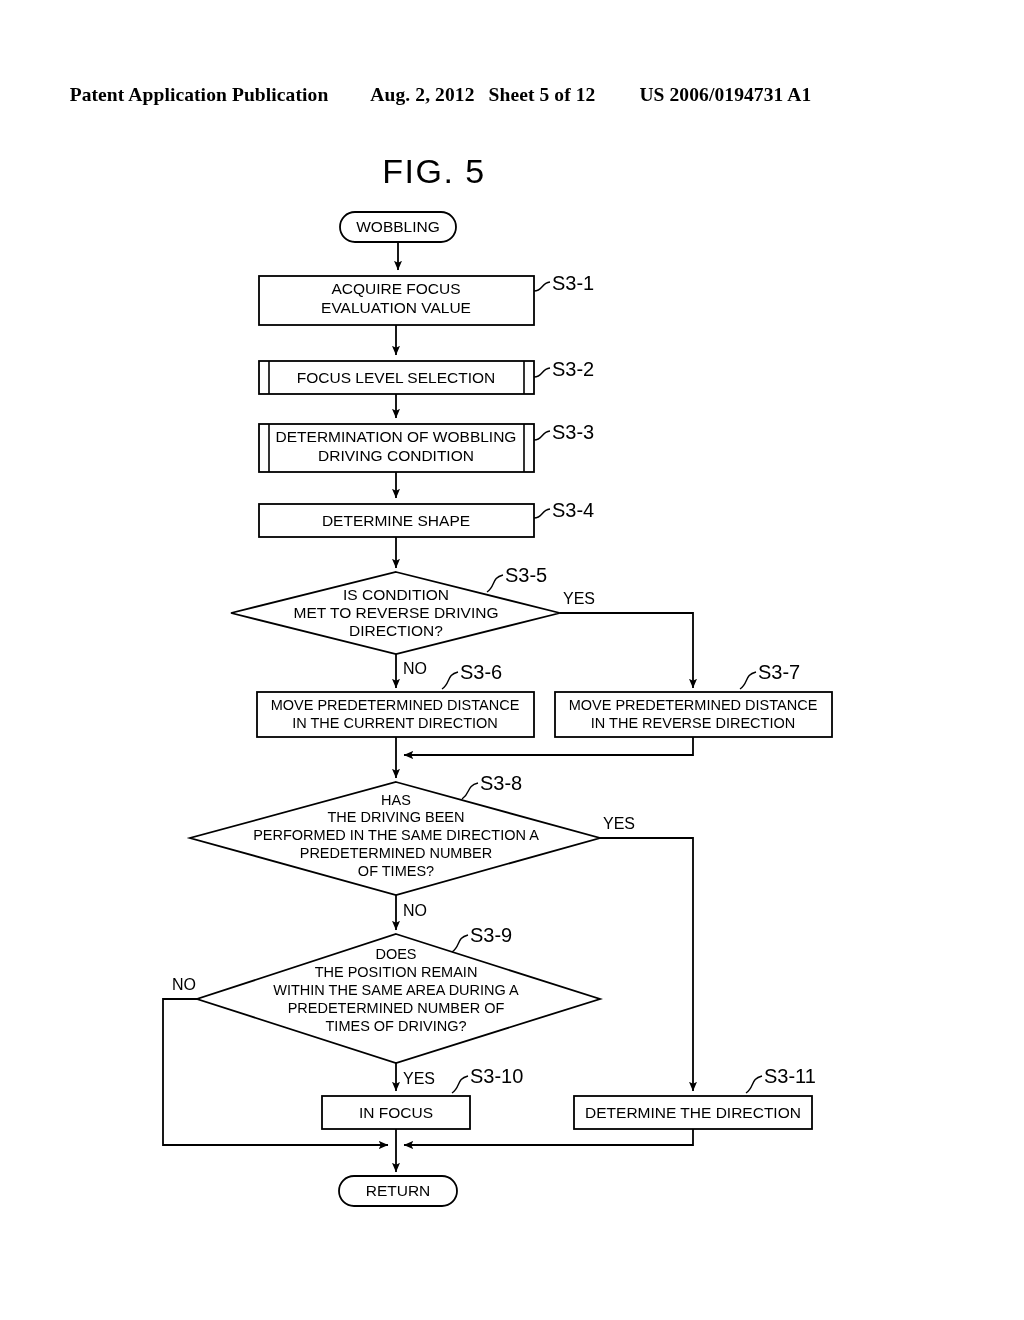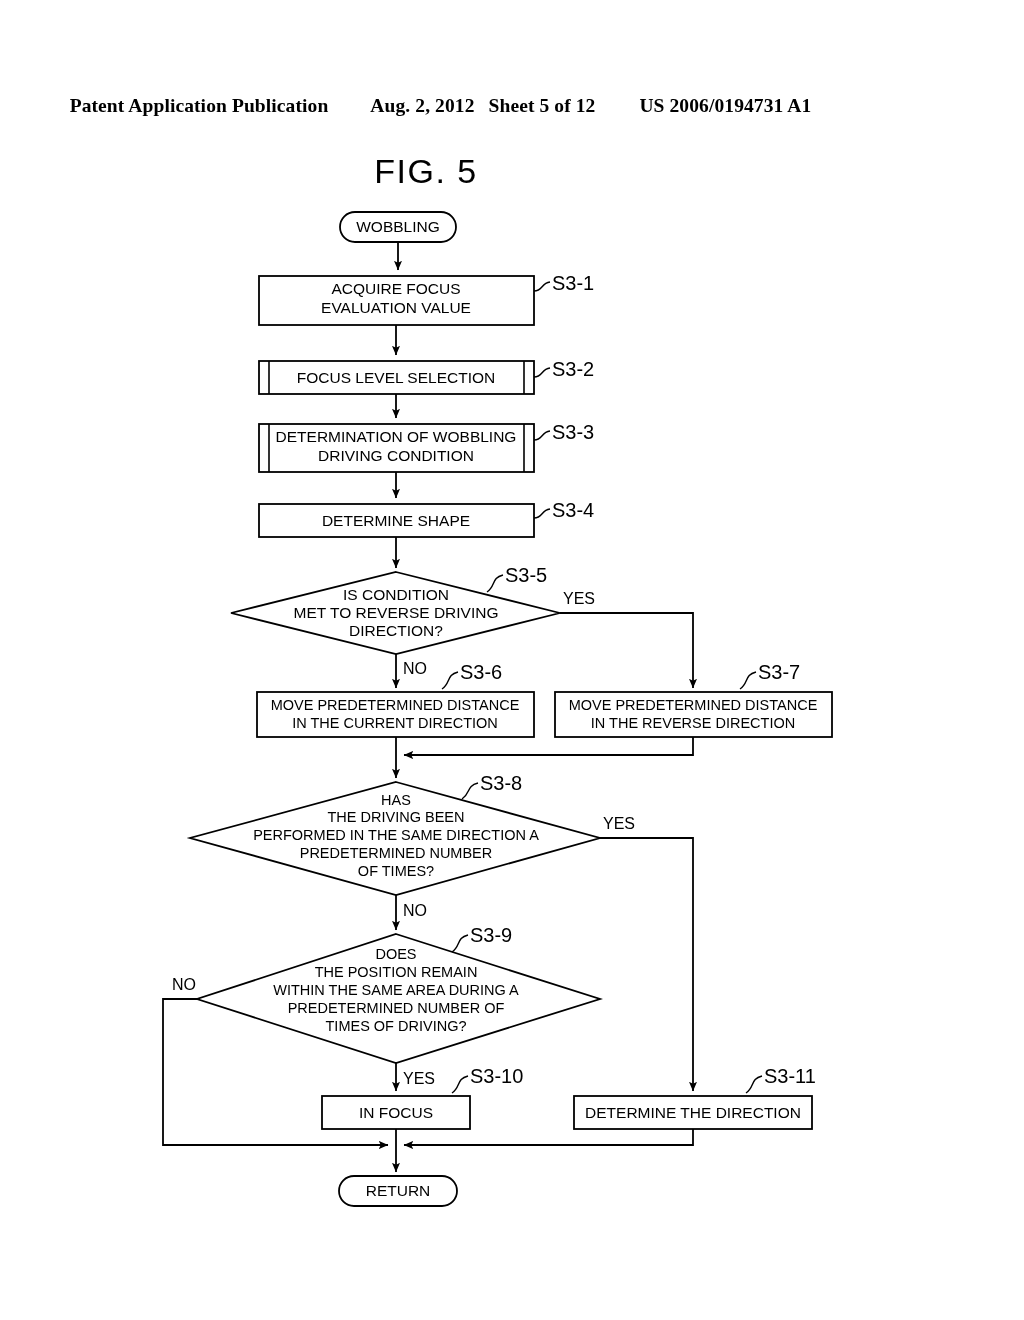--- a/index.html
+++ b/index.html
@@ -29,29 +29,29 @@
     justify-content: center;
     align-items: baseline;
     font-family: "Liberation Serif", serif;
     font-weight: bold;
     font-size: 19.5px;
     letter-spacing: 0.1px;
     color: #000;
     white-space: nowrap;
   }
   .pat-header .seg-pub { margin-right: 42px; }
-  .pat-header .seg-date { margin-right: 14px; margin-top: 11px; }
+  .pat-header .seg-date { margin-right: 14px; }
   .pat-header .seg-sheet { margin-right: 44px; }
   .pat-header .seg-num { }
 
   
   .fig-title {
     position: absolute;
     top: 152px;
-    left: 0;
+    left: 8px;
     width: 852px;
     text-align: center;
     font-family: "Liberation Sans", sans-serif;
     font-size: 34px;
     letter-spacing: 1.5px;
     color: #000;
   }
   svg.flow {
     position: absolute;
     top: 0;

